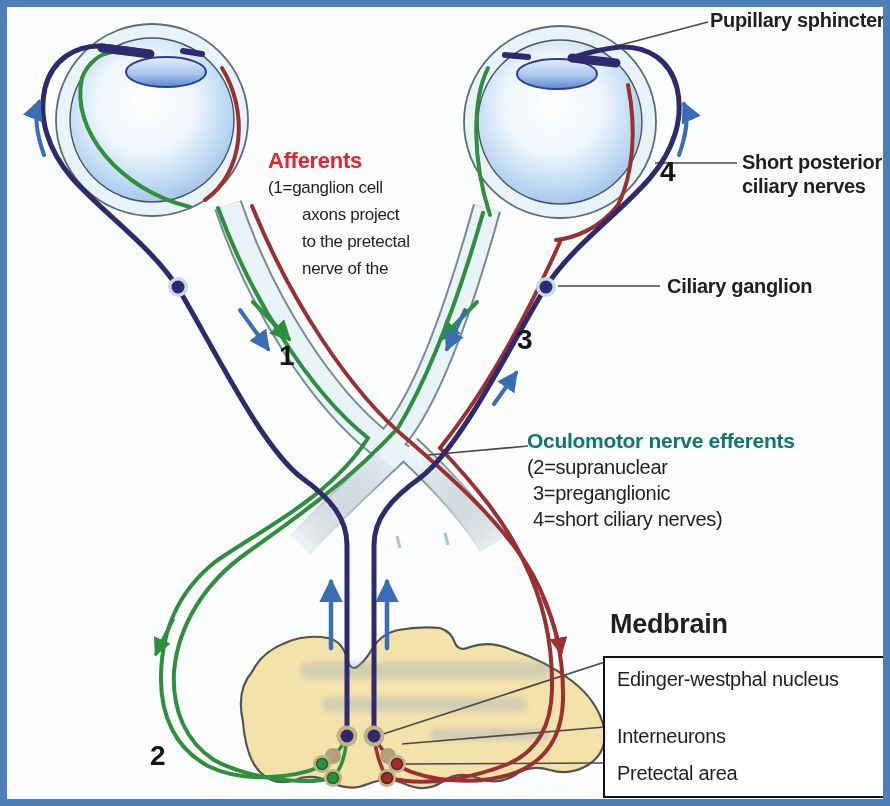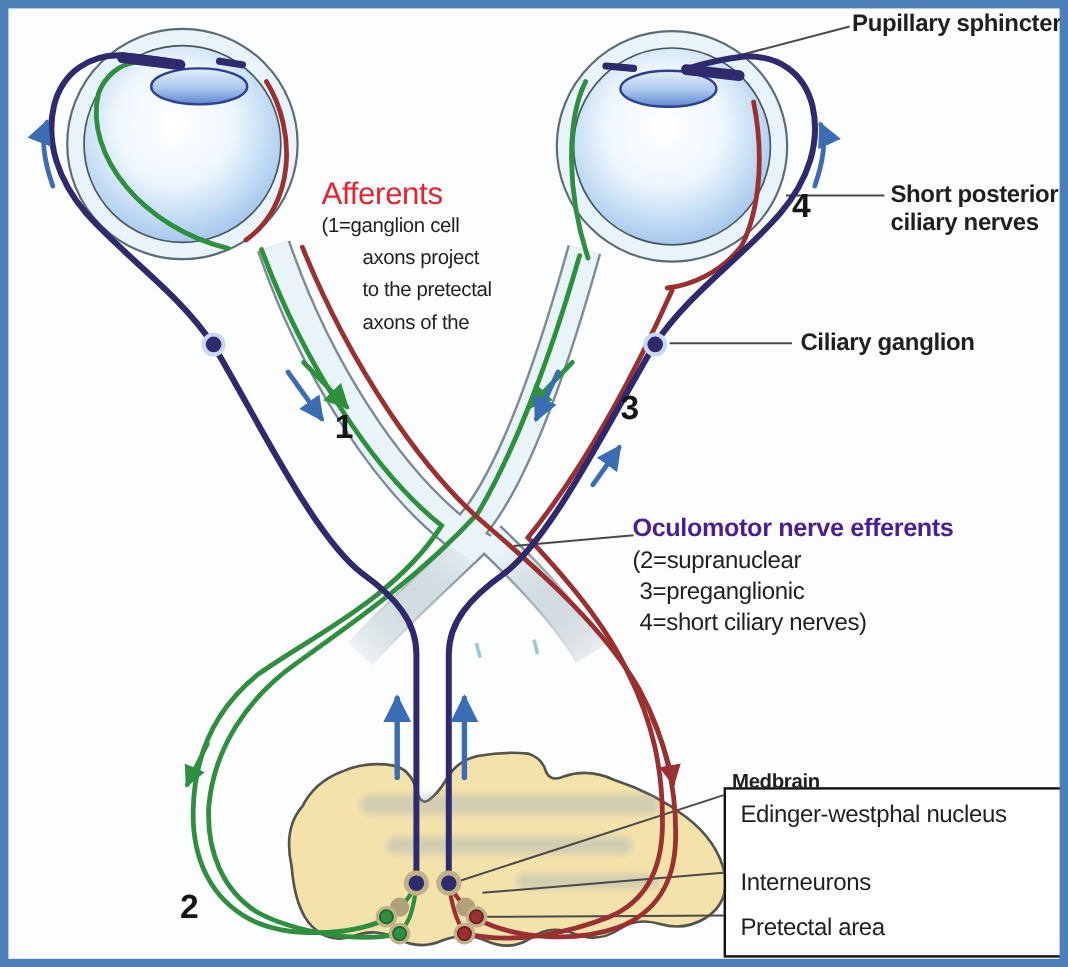--- a/index.html
+++ b/index.html
@@ -5,21 +5,21 @@
   html,body{margin:0;padding:0;background:#e9eef4;}
   .stage{
     position:relative;width:890px;height:806px;background:#fbfdff;overflow:hidden;
     font-family:"Liberation Sans",sans-serif;color:#1f1f1f;
   }
   .frame{position:absolute;inset:0;border:7px solid #4d80b8;pointer-events:none;z-index:30;}
   .art{position:absolute;left:0;top:0;width:890px;height:806px;z-index:1;}
   .lbl{position:absolute;z-index:10;white-space:nowrap;font-size:20px;line-height:24px;letter-spacing:-0.3px;font-weight:bold;}
   .num{position:absolute;z-index:10;font-size:28px;font-weight:700;color:#151515;}
   .afferents{position:absolute;left:268px;top:148px;z-index:10;letter-spacing:-0.3px;}
-  .afferents .t{font-size:26px;font-weight:400;line-height:26px;}
+  .afferents .t{font-size:22px;font-weight:700;line-height:26px;}
   .afferents .l{font-size:17px;line-height:27px;white-space:nowrap;}
   .afferents .l.ind{padding-left:34px;}
   .efferents{position:absolute;left:527px;top:428px;z-index:10;letter-spacing:-0.3px;}
   .efferents .t{font-size:21px;font-weight:700;line-height:26px;white-space:nowrap;}
   .efferents .l{font-size:20px;line-height:26px;white-space:nowrap;}
   .efferents .l.ind{padding-left:6px;}
   .labelbox{position:absolute;left:603px;top:656px;width:286px;height:142px;border:2px solid #111;
     background:rgba(255,255,255,0.85);z-index:10;box-sizing:border-box;text-decoration:underline;}
   .labelbox .item{position:absolute;left:12px;font-size:20px;letter-spacing:-0.3px;white-space:nowrap;}
 </style>
@@ -194,35 +194,35 @@
 
   <div class="num" style="left:660px;top:156px;">4</div>
 
   <div class="lbl" style="left:667px;top:274px;">Ciliary ganglion</div>
 
   <div class="afferents">
     <div class="t" style="color:#e8232e;">Afferents</div>
     <div class="l">(1=ganglion cell</div>
     <div class="l ind">axons project</div>
     <div class="l ind">to the pretectal</div>
-    <div class="l ind">axons of the</div>
+    <div class="l ind">nerve of the</div>
   </div>
 
   <div class="num" style="left:279px;top:340px;">1</div>
   <div class="num" style="left:517px;top:324px;">3</div>
   <div class="num" style="left:150px;top:740px;">2</div>
 
   <div class="efferents">
-    <div class="t" style="color:#4c1d95;">Oculomotor nerve efferents</div>
+    <div class="t" style="color:#0f766e;">Oculomotor nerve efferents</div>
     <div class="l">(2=supranuclear</div>
     <div class="l ind">3=preganglionic</div>
     <div class="l ind">4=short ciliary nerves)</div>
   </div>
 
-  <div class="lbl" style="left:610px;top:640px;font-size:17px;">Medbrain</div>
+  <div class="lbl" style="left:610px;top:612px;font-size:27px;">Medbrain</div>
 
   <div class="labelbox">
     <div class="item" style="top:10px;">Edinger-westphal nucleus</div>
     <div class="item" style="top:67px;">Interneurons</div>
     <div class="item" style="top:104px;">Pretectal area</div>
   </div>
 
   <div class="frame"></div>
 </div>
 

